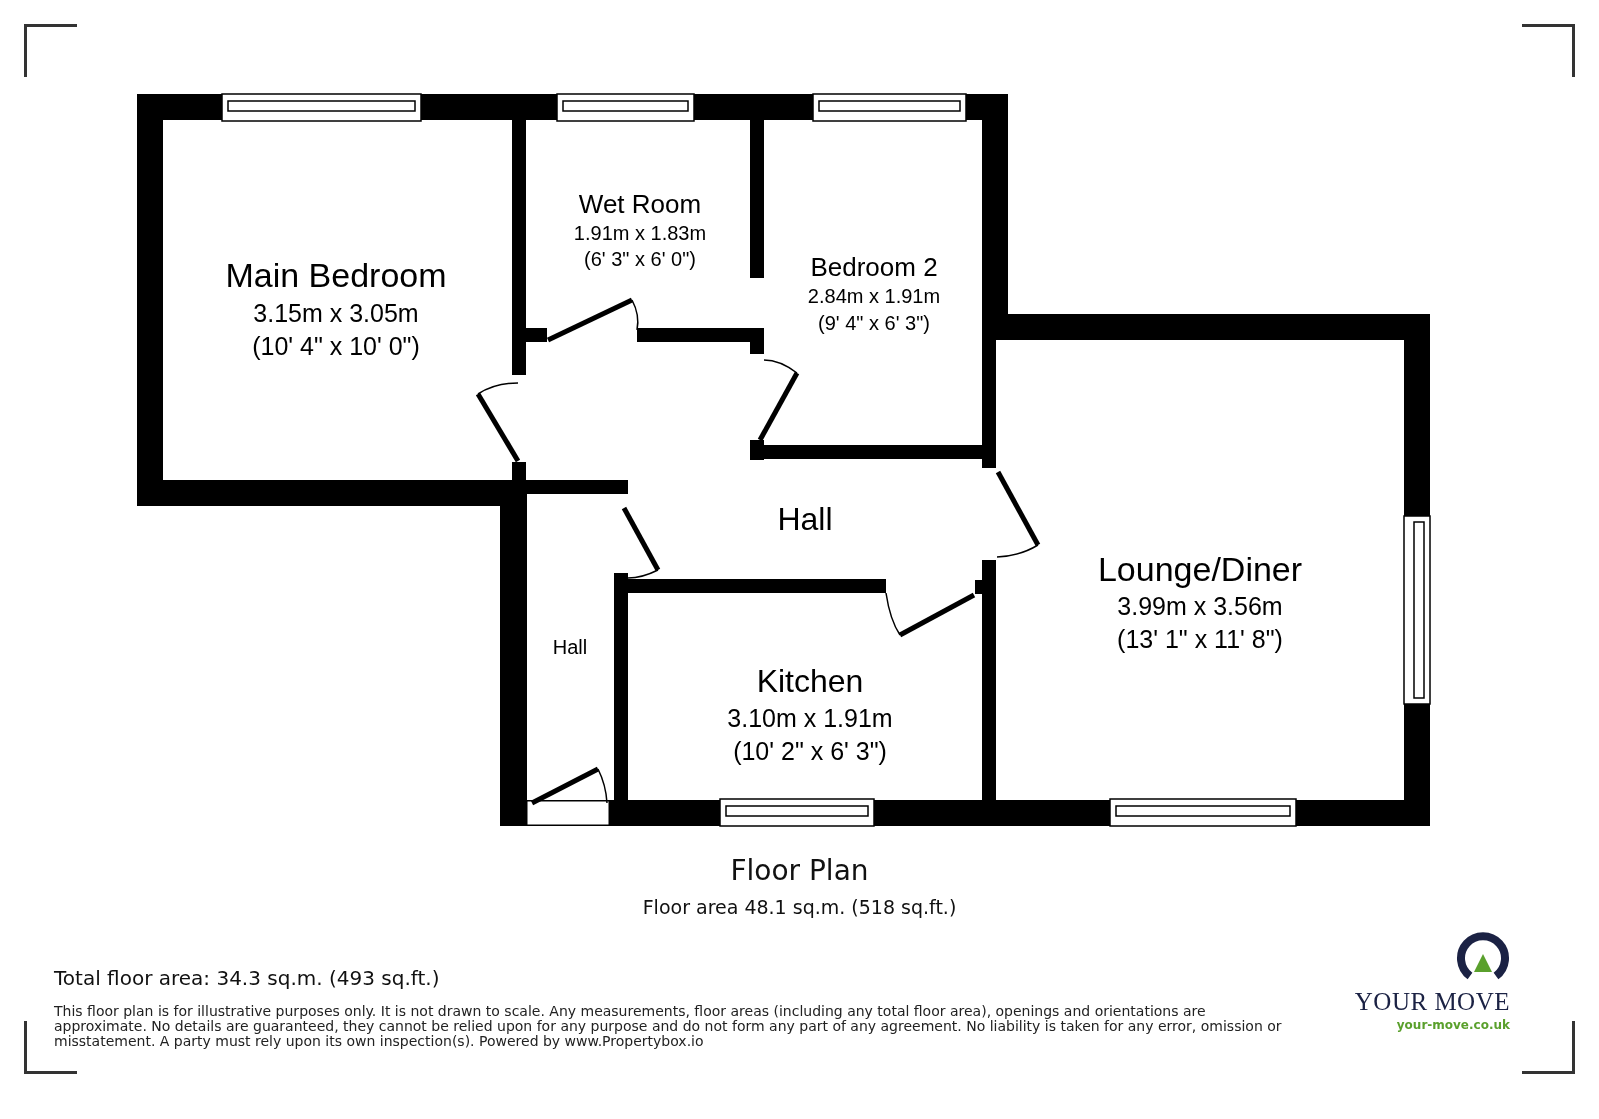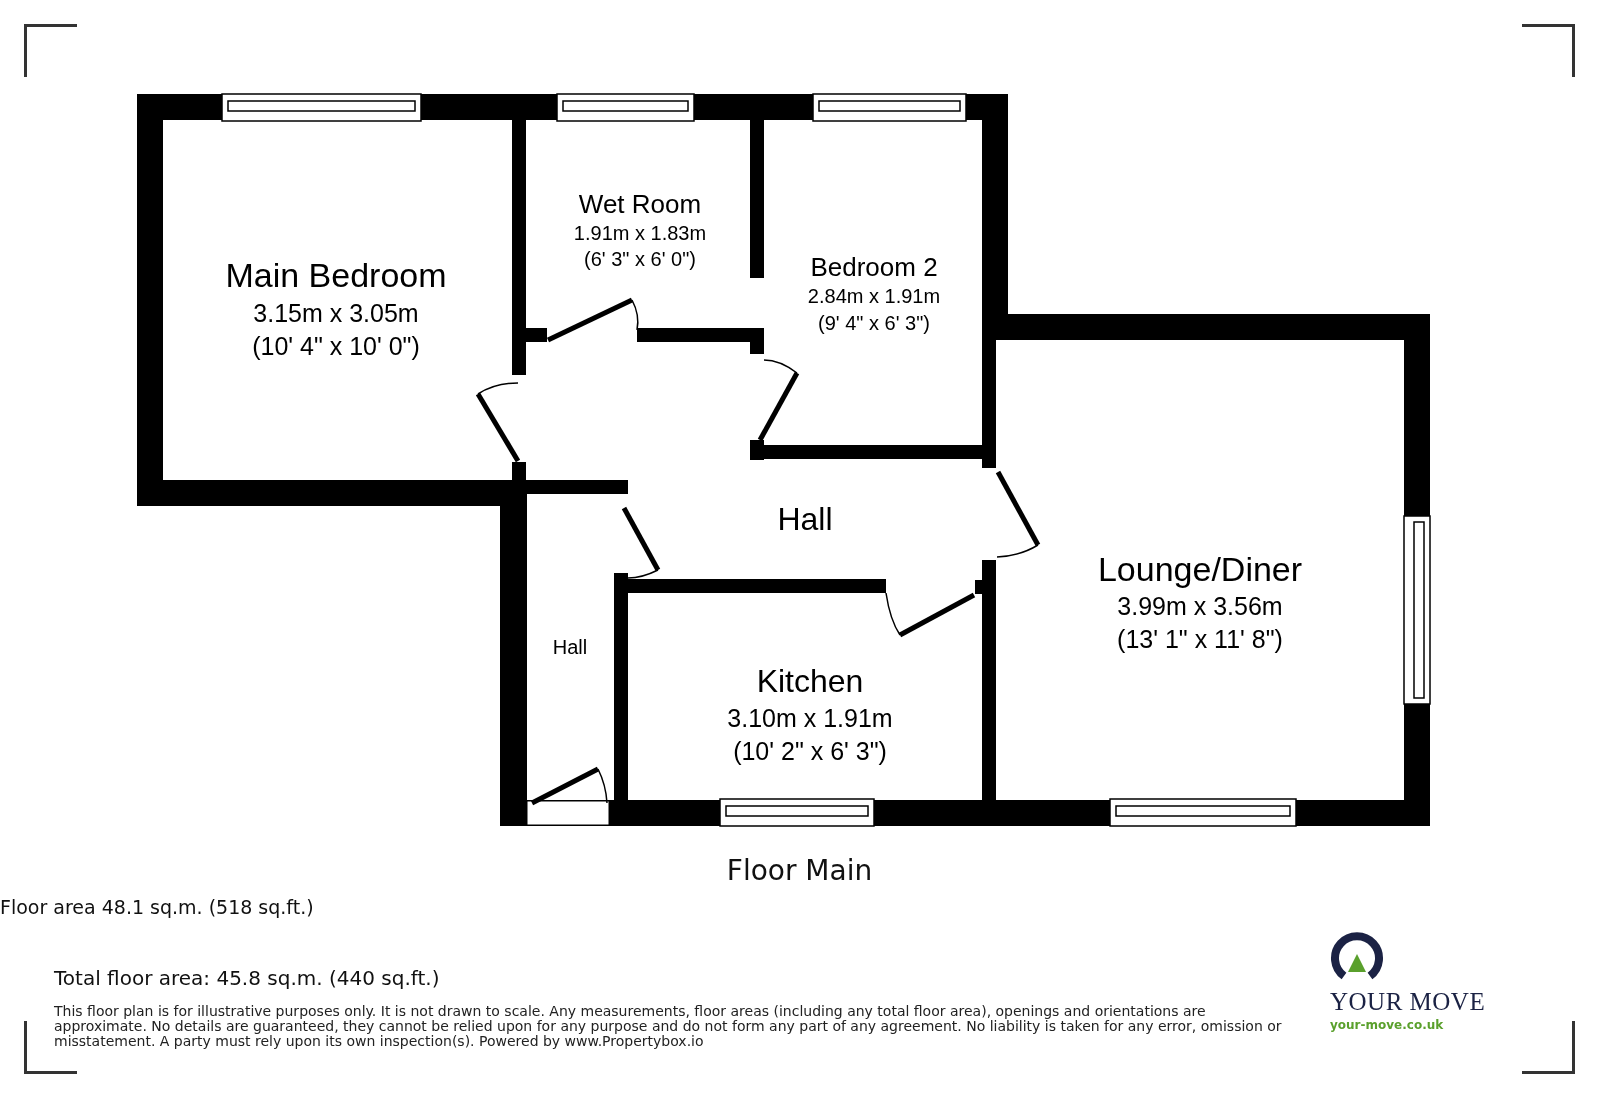--- a/index.html
+++ b/index.html
@@ -9,24 +9,24 @@
     .c-tr { right: 24px; top: 24px; border-right-width: 3px; border-top-width: 3px; }
     .c-bl { left: 24px; bottom: 45px; border-left-width: 3px; border-bottom-width: 3px; }
     .c-br { right: 24px; bottom: 45px; border-right-width: 3px; border-bottom-width: 3px; }
     svg.plan { position: absolute; left: 0; top: 0; }
     .wall { fill: #000000; }
     .win { fill: #ffffff; stroke: #000000; stroke-width: 1.5; }
     .door { stroke: #000000; stroke-width: 5; fill: none; }
     .arc { stroke: #000000; stroke-width: 1.5; fill: none; }
     .room-name { font-family: "Liberation Sans", sans-serif; fill: #000; }
     .plan-title { position: absolute; left: 0; width: 1599px; text-align: center; top: 854px; font-family: "DejaVu Sans", sans-serif; font-size: 28px; color: #111; }
-    .plan-sub { position: absolute; left: 0; width: 1599px; top: 896px; font-family: "DejaVu Sans", sans-serif; font-size: 19px; color: #111; }
+    .plan-sub { position: absolute; left: 0; width: 1599px; text-align: center; top: 896px; font-family: "DejaVu Sans", sans-serif; font-size: 19px; color: #111; }
     .total { position: absolute; left: 54px; top: 966px; font-family: "DejaVu Sans", sans-serif; font-size: 20px; color: #111; }
     .disclaimer { position: absolute; left: 54px; top: 1004px; width: 1240px; font-family: "DejaVu Sans", sans-serif; font-size: 14px; line-height: 15px; color: #222; }
-    .logo { position: absolute; left: 1330px; top: 930px; width: 180px; text-align: left; }
+    .logo { position: absolute; left: 1330px; top: 930px; width: 180px; text-align: right; }
     .logo-word { font-family: "Liberation Serif", serif; font-size: 25px; color: #1b2244; letter-spacing: 0.5px; margin-top: 2px; }
     .logo-url { font-family: "DejaVu Sans", sans-serif; font-size: 12px; color: #5aa02c; font-weight: bold; margin-top: 2px; }
   </style>
 </head>
 <body>
 
 <div class="corner c-tl"></div>
 <div class="corner c-tr"></div>
 <div class="corner c-bl"></div>
 <div class="corner c-br"></div>
@@ -129,24 +129,24 @@
     <text class="room-name" x="810" y="692" font-size="32" text-anchor="middle">Kitchen</text>
     <text class="room-name" x="810" y="727" font-size="25" text-anchor="middle">3.10m x 1.91m</text>
     <text class="room-name" x="810" y="760" font-size="25" text-anchor="middle">(10' 2" x 6' 3")</text>
 
     <text class="room-name" x="1200" y="581" font-size="34" text-anchor="middle">Lounge/Diner</text>
     <text class="room-name" x="1200" y="615" font-size="25" text-anchor="middle">3.99m x 3.56m</text>
     <text class="room-name" x="1200" y="648" font-size="25" text-anchor="middle">(13' 1" x 11' 8")</text>
   </g>
 </svg>
 
-<div class="plan-title">Floor Main</div>
+<div class="plan-title">Floor Plan</div>
 <div class="plan-sub">Floor area 48.1 sq.m. (518 sq.ft.)</div>
 
-<div class="total">Total floor area: 45.8 sq.m. (440 sq.ft.)</div>
+<div class="total">Total floor area: 34.3 sq.m. (493 sq.ft.)</div>
 <div class="disclaimer">This floor plan is for illustrative purposes only. It is not drawn to scale. Any measurements, floor areas (including any total floor area), openings and orientations are approximate. No details are guaranteed, they cannot be relied upon for any purpose and do not form any part of any agreement. No liability is taken for any error, omission or misstatement. A party must rely upon its own inspection(s). Powered by www.Propertybox.io</div>
 
 <div class="logo">
   <svg width="54" height="52" viewBox="0 0 54 52">
     <path d="M14 46 A22 22 0 1 1 40 46" fill="none" stroke="#1b2244" stroke-width="8" stroke-linecap="butt"></path>
     <polygon points="27,24 36,42 18,42" fill="#5aa02c"></polygon>
   </svg>
   <div class="logo-word">YOUR MOVE</div>
   <div class="logo-url">your-move.co.uk</div>
 </div>

